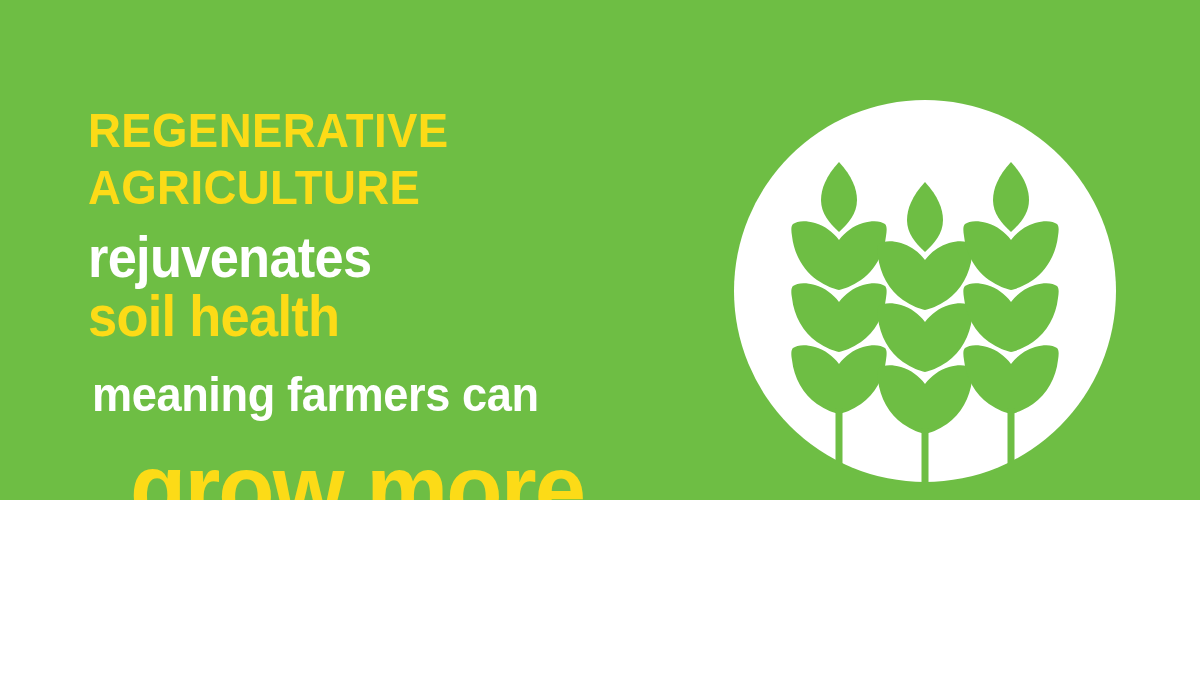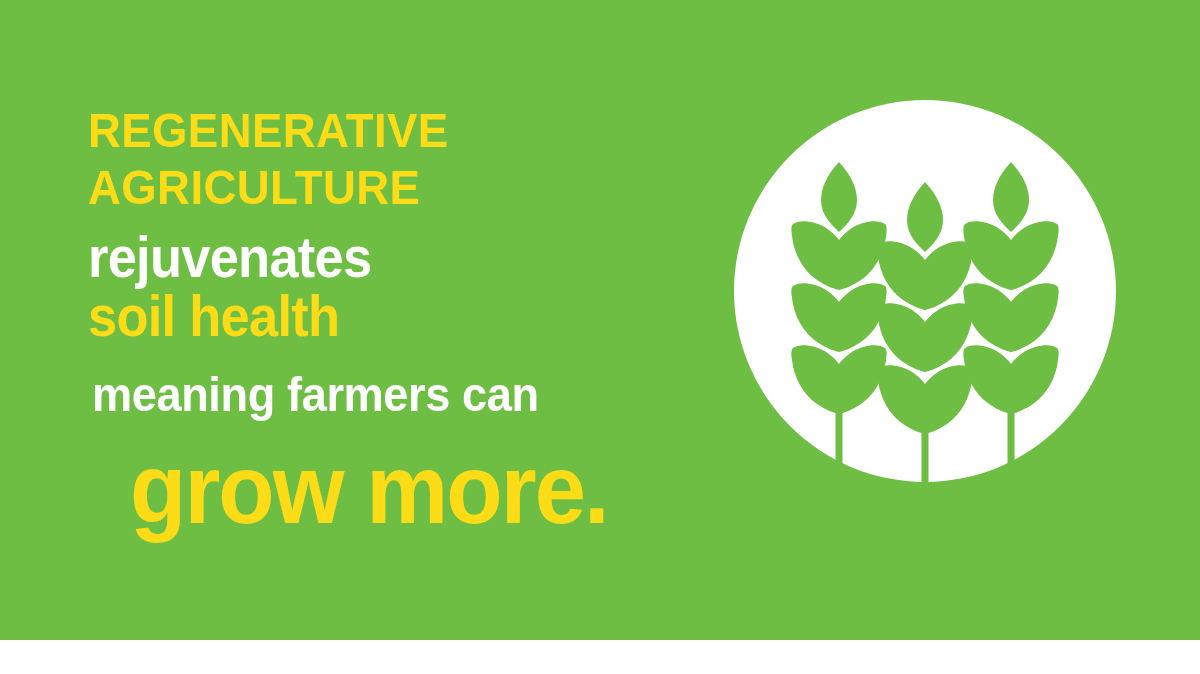--- a/index.html
+++ b/index.html
@@ -9,21 +9,21 @@
   body {
     width: 1200px;
     height: 674px;
     overflow: hidden;
     font-family: "Liberation Sans", sans-serif;
   }
 
   #poster {
     position: relative;
     width: 1200px;
-    height: 640px;
+    height: 500px;
     background: #6EBE44;
     overflow: hidden;
   }
 
   
   #copy-block {
     position: absolute;
     left: 0;
     top: 0;
     width: 800px;

